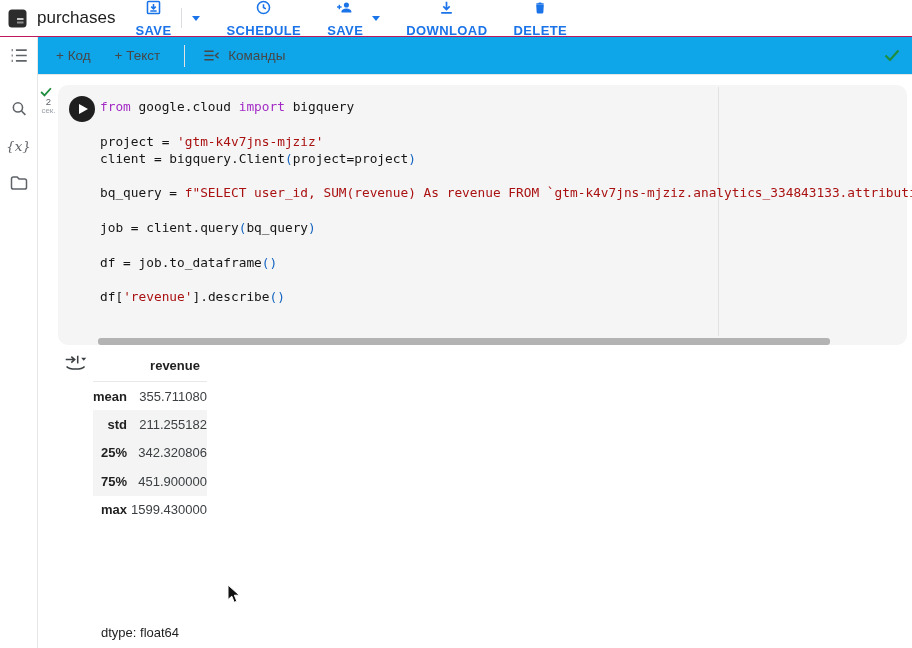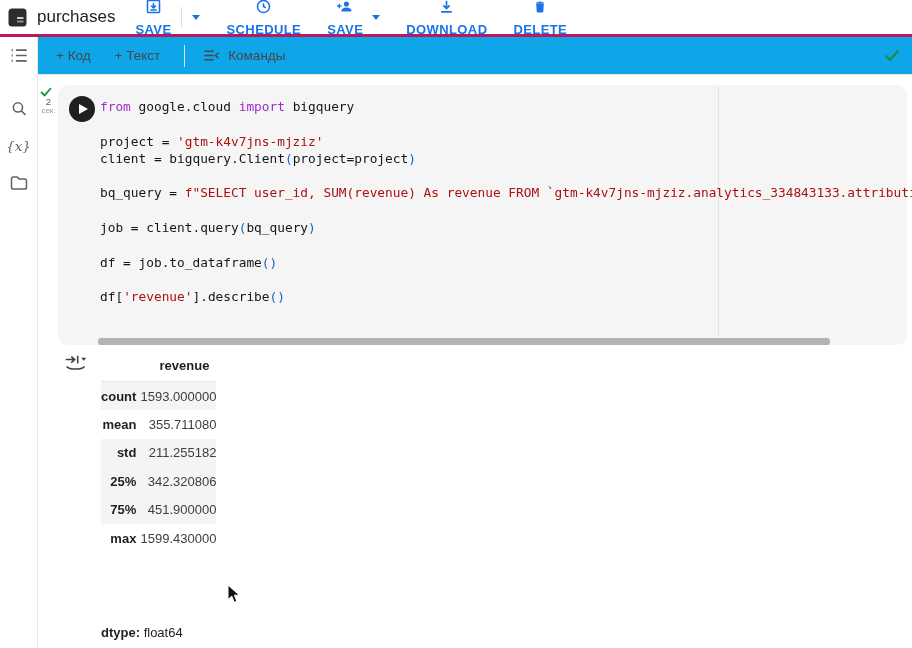--- a/index.html
+++ b/index.html
@@ -6,21 +6,21 @@
     --accent:#1a73e8; --success:#1e8e3e; --kw:#a32cc4; --str:#aa1111; --paren:#1565c0;
   }
   *{box-sizing:border-box;}
   html,body{margin:0;padding:0;}
   body{
     width:912px;height:648px;position:relative;overflow:hidden;background:#fff;
     font-family:"Liberation Sans",sans-serif;color:#202124;
   }
   
   .topbar{position:absolute;top:0;left:0;right:0;height:37px;background:#fff;
-    border-bottom:3px solid #be185d;display:flex;align-items:center;}
+    border-bottom:1px solid #be185d;display:flex;align-items:center;}
   .nb-icon{margin-left:8px;flex:0 0 auto;display:flex;}
   .title{font-size:17px;font-weight:500;color:#1d1d1d;margin-left:10px;}
   .tb-actions{display:flex;align-items:center;margin-left:20px;color:var(--accent);}
   .tb-btn{display:flex;align-items:center;gap:7px;font-size:13px;font-weight:600;
     letter-spacing:.4px;cursor:pointer;white-space:nowrap;flex-direction:column;}
   .tb-group{display:flex;align-items:center;margin-right:26px;}
   .divider-v{width:1px;height:20px;background:#dadce0;margin:0 10px;}
   .caret{width:0;height:0;border-left:4.5px solid transparent;border-right:4.5px solid transparent;
     border-top:5px solid var(--accent);}
   .share-caret{margin-left:9px;}
@@ -50,30 +50,30 @@
     background:#1f1f1f;display:flex;align-items:center;justify-content:center;cursor:pointer;}
   .run-tri{width:0;height:0;border-top:5.5px solid transparent;border-bottom:5.5px solid transparent;
     border-left:9px solid #fff;margin-left:2.5px;}
   .code{position:absolute;left:42px;top:13px;font-family:"DejaVu Sans Mono",monospace;
     font-size:12.8px;line-height:17.3px;color:#161616;white-space:pre;}
   .tok-k{color:var(--kw);} .tok-s{color:var(--str);} .tok-p{color:var(--paren);}
   .hscrollbar{position:absolute;left:40px;bottom:0;width:732px;height:7px;background:#b3b3b3;
     border-radius:3px;cursor:pointer;}
   
   .out-icon{position:absolute;left:26px;top:277px;color:#3c4043;cursor:pointer;}
-  table.describe{position:absolute;left:63px;top:280px;border-collapse:collapse;
+  table.describe{position:absolute;left:55px;top:280px;border-collapse:collapse;
     font-size:13px;color:#3c4043;}
   table.describe th{font-weight:bold;color:#1f1f1f;text-align:right;padding:2px 7px 8px 0;
     border-bottom:1px solid #e8e8e8;font-size:13px;}
   table.describe td{height:28.5px;padding:0;}
   td.idx{font-weight:bold;text-align:right;color:#1f1f1f;padding:0 10px;min-width:28px;}
   td.val{text-align:right;padding-right:7px;min-width:80px;}
   tr.stripe{background:#f4f4f4;}
   .dtype-line{position:absolute;left:63px;top:549px;font-size:13px;color:#1f1f1f;}
-  .dtype-line b{font-weight:bold;}
+  .dtype-line b{font-weight:normal;}
   .cursor{position:absolute;left:189px;top:508px;pointer-events:none;}
   svg{display:block;}
 </style>
 </head>
 <body>
 
 <div class="topbar">
   <span class="nb-icon">
     <svg width="19" height="19" viewBox="0 0 19 19">
       <rect x="0.5" y="0.5" width="18" height="18" rx="3.5" fill="#2c2c2c"></rect>
@@ -222,24 +222,20 @@
   </span>
 
   <table class="describe">
     <thead>
       <tr>
         <th></th>
         <th>revenue</th>
       </tr>
     </thead>
     <tbody>
-        <tr class="stripe">
-          <td class="idx">count</td>
-          <td class="val">1593.000000</td>
-        </tr>
         <tr>
           <td class="idx">mean</td>
           <td class="val">355.711080</td>
         </tr>
         <tr class="stripe">
           <td class="idx">std</td>
           <td class="val">211.255182</td>
         </tr>
         <tr class="stripe">
           <td class="idx">25%</td>

